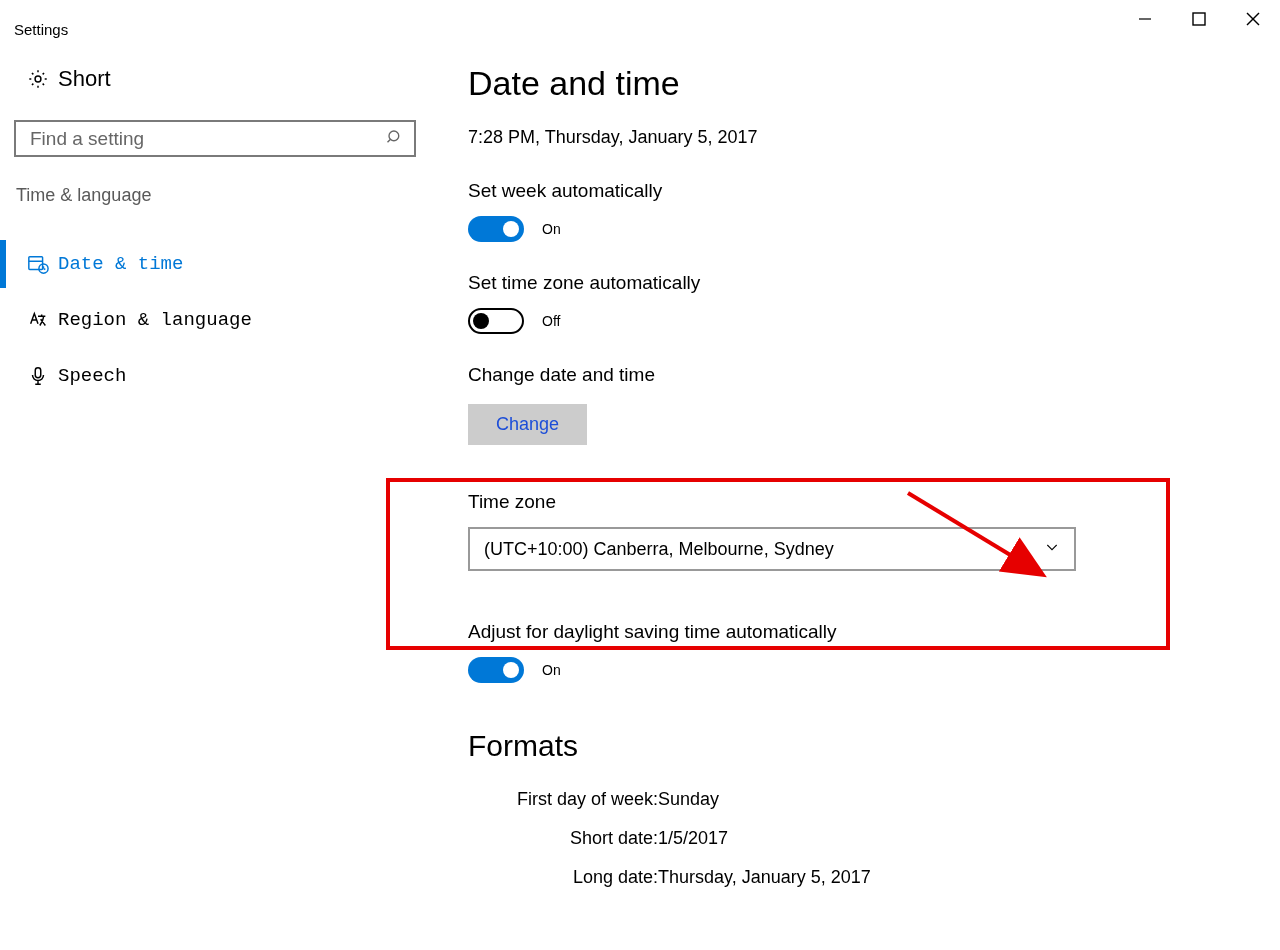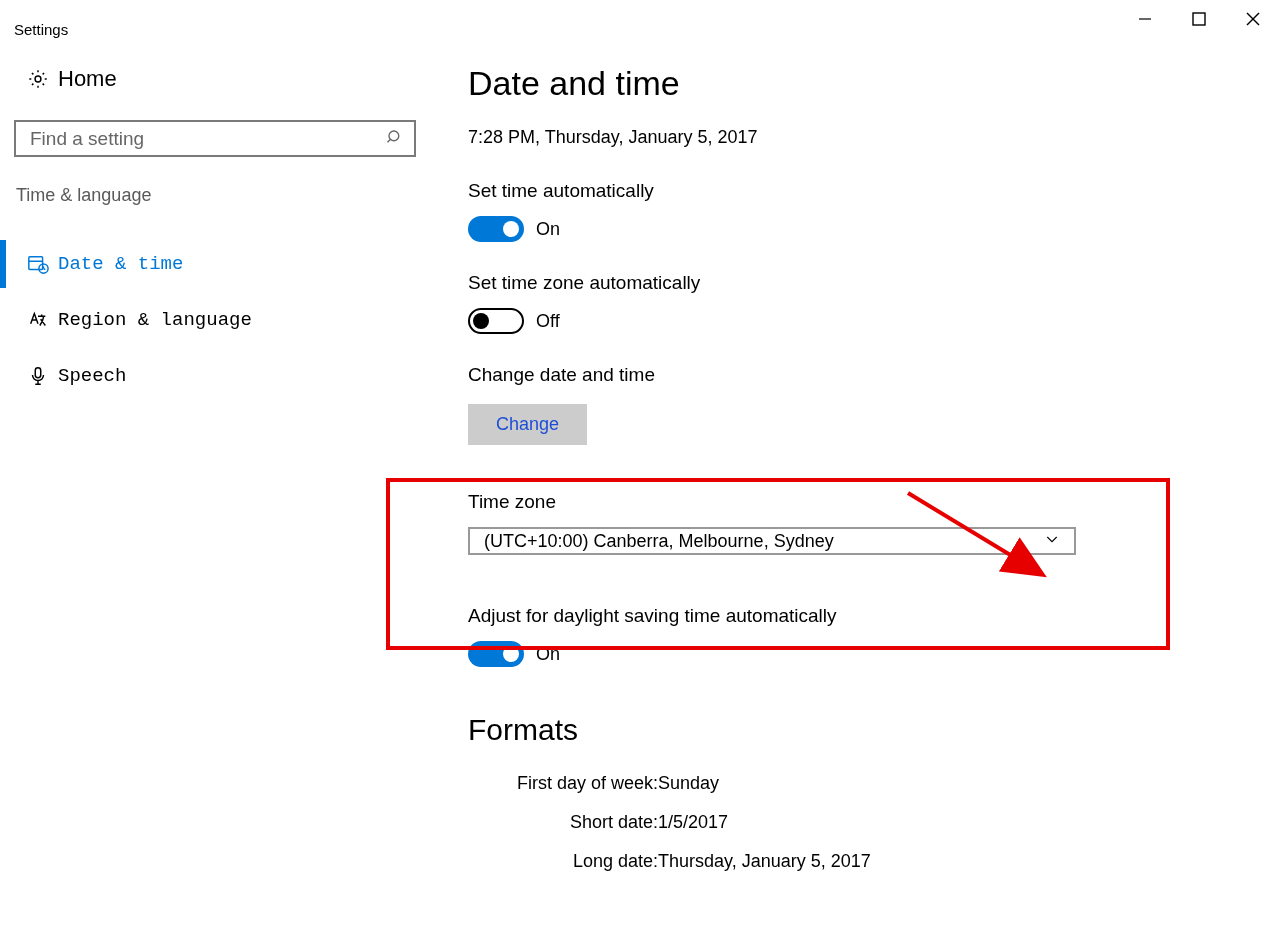--- a/index.html
+++ b/index.html
@@ -33,23 +33,23 @@
   h1 { font-size: 34px; font-weight: 400; margin-bottom: 24px; }
   .datetime-row { font-size: 18px; margin-bottom: 32px; }
   .setting-label { font-size: 19px; margin-bottom: 14px; }
   .toggle-row { display: flex; align-items: center; margin-bottom: 30px; }
   .toggle { width: 56px; height: 26px; border-radius: 13px; position: relative; }
   .toggle .knob { position: absolute; width: 16px; height: 16px; border-radius: 50%; top: 5px; }
   .toggle.on { background: #0078d7; }
   .toggle.on .knob { background: #fff; right: 5px; }
   .toggle.off { background: #fff; border: 2px solid #000; width: 56px; height: 26px; }
   .toggle.off .knob { background: #000; left: 3px; top: 3px; }
-  .toggle-status { font-size: 18px; margin-left: 12px; }
+  .toggle-status { font-size: 14px; margin-left: 18px; }
   .change-btn { display: inline-block; background: #ccc; color: #1d4ed8; padding: 10px 28px; font-size: 18px; margin-top: 4px; margin-bottom: 46px; }
-  .timezone-select { width: 608px; height: 28px; border: 2px solid #999; display: flex; align-items: center; padding: 0 14px; font-size: 18px; margin-bottom: 50px; }
+  .timezone-select { width: 608px; height: 44px; border: 2px solid #999; display: flex; align-items: center; padding: 0 14px; font-size: 18px; margin-bottom: 50px; }
   .timezone-select .chev { margin-left: auto; }
   h2 { font-size: 30px; font-weight: 400; margin-top: 20px; margin-bottom: 26px; }
   .format-row { display: flex; font-size: 18px; margin-bottom: 18px; }
   .format-key { width: 190px; text-align: right; }
   .highlight-box { position: absolute; border: 4px solid #e60000; pointer-events: none; }
   .arrow-svg { position: absolute; pointer-events: none; }
 </style>
 </head>
 <body>
 
@@ -80,21 +80,21 @@
   <div class="body">
 
     <div class="sidebar">
       <div class="home-row">
         <span class="icon">
           <svg width="22" height="22" viewBox="0 0 24 24" fill="none" stroke="#000" stroke-width="1.6">
             <circle cx="12" cy="12" r="3.2"></circle>
             <path d="M12 2.5v2.2M12 19.3v2.2M21.5 12h-2.2M4.7 12H2.5M18.6 5.4l-1.55 1.55M6.95 17.05L5.4 18.6M18.6 18.6l-1.55-1.55M6.95 6.95L5.4 5.4"></path>
           </svg>
         </span>
-        <span class="label">Home</span>
+        <span class="label">Short</span>
       </div>
 
       <div class="search-wrap">
         <input class="search-input" placeholder="Find a setting" style="">
         <span class="search-icon">
           <svg width="18" height="18" viewBox="0 0 24 24" fill="none" stroke="#666" stroke-width="1.8">
             <circle cx="10.5" cy="10.5" r="6.5"></circle>
               <line x1="6" y1="15" x2="2" y2="19"></line>
           </svg>
         </span>
@@ -134,21 +134,21 @@
         </span>
         <span class="label">Speech</span>
       </div>
     </div>
 
     <div class="main-wrap">
       <div class="main">
         <h1>Date and time</h1>
         <div class="datetime-row">7:28 PM, Thursday, January 5, 2017</div>
 
-        <div class="setting-label">Set time automatically</div>
+        <div class="setting-label">Set week automatically</div>
         <div class="toggle-row">
           <div class="toggle on">
               <div class="knob"></div>
             </div>
           <span class="toggle-status">On</span>
         </div>
 
         <div class="setting-label">Set time zone automatically</div>
         <div class="toggle-row">
           <div class="toggle off">

